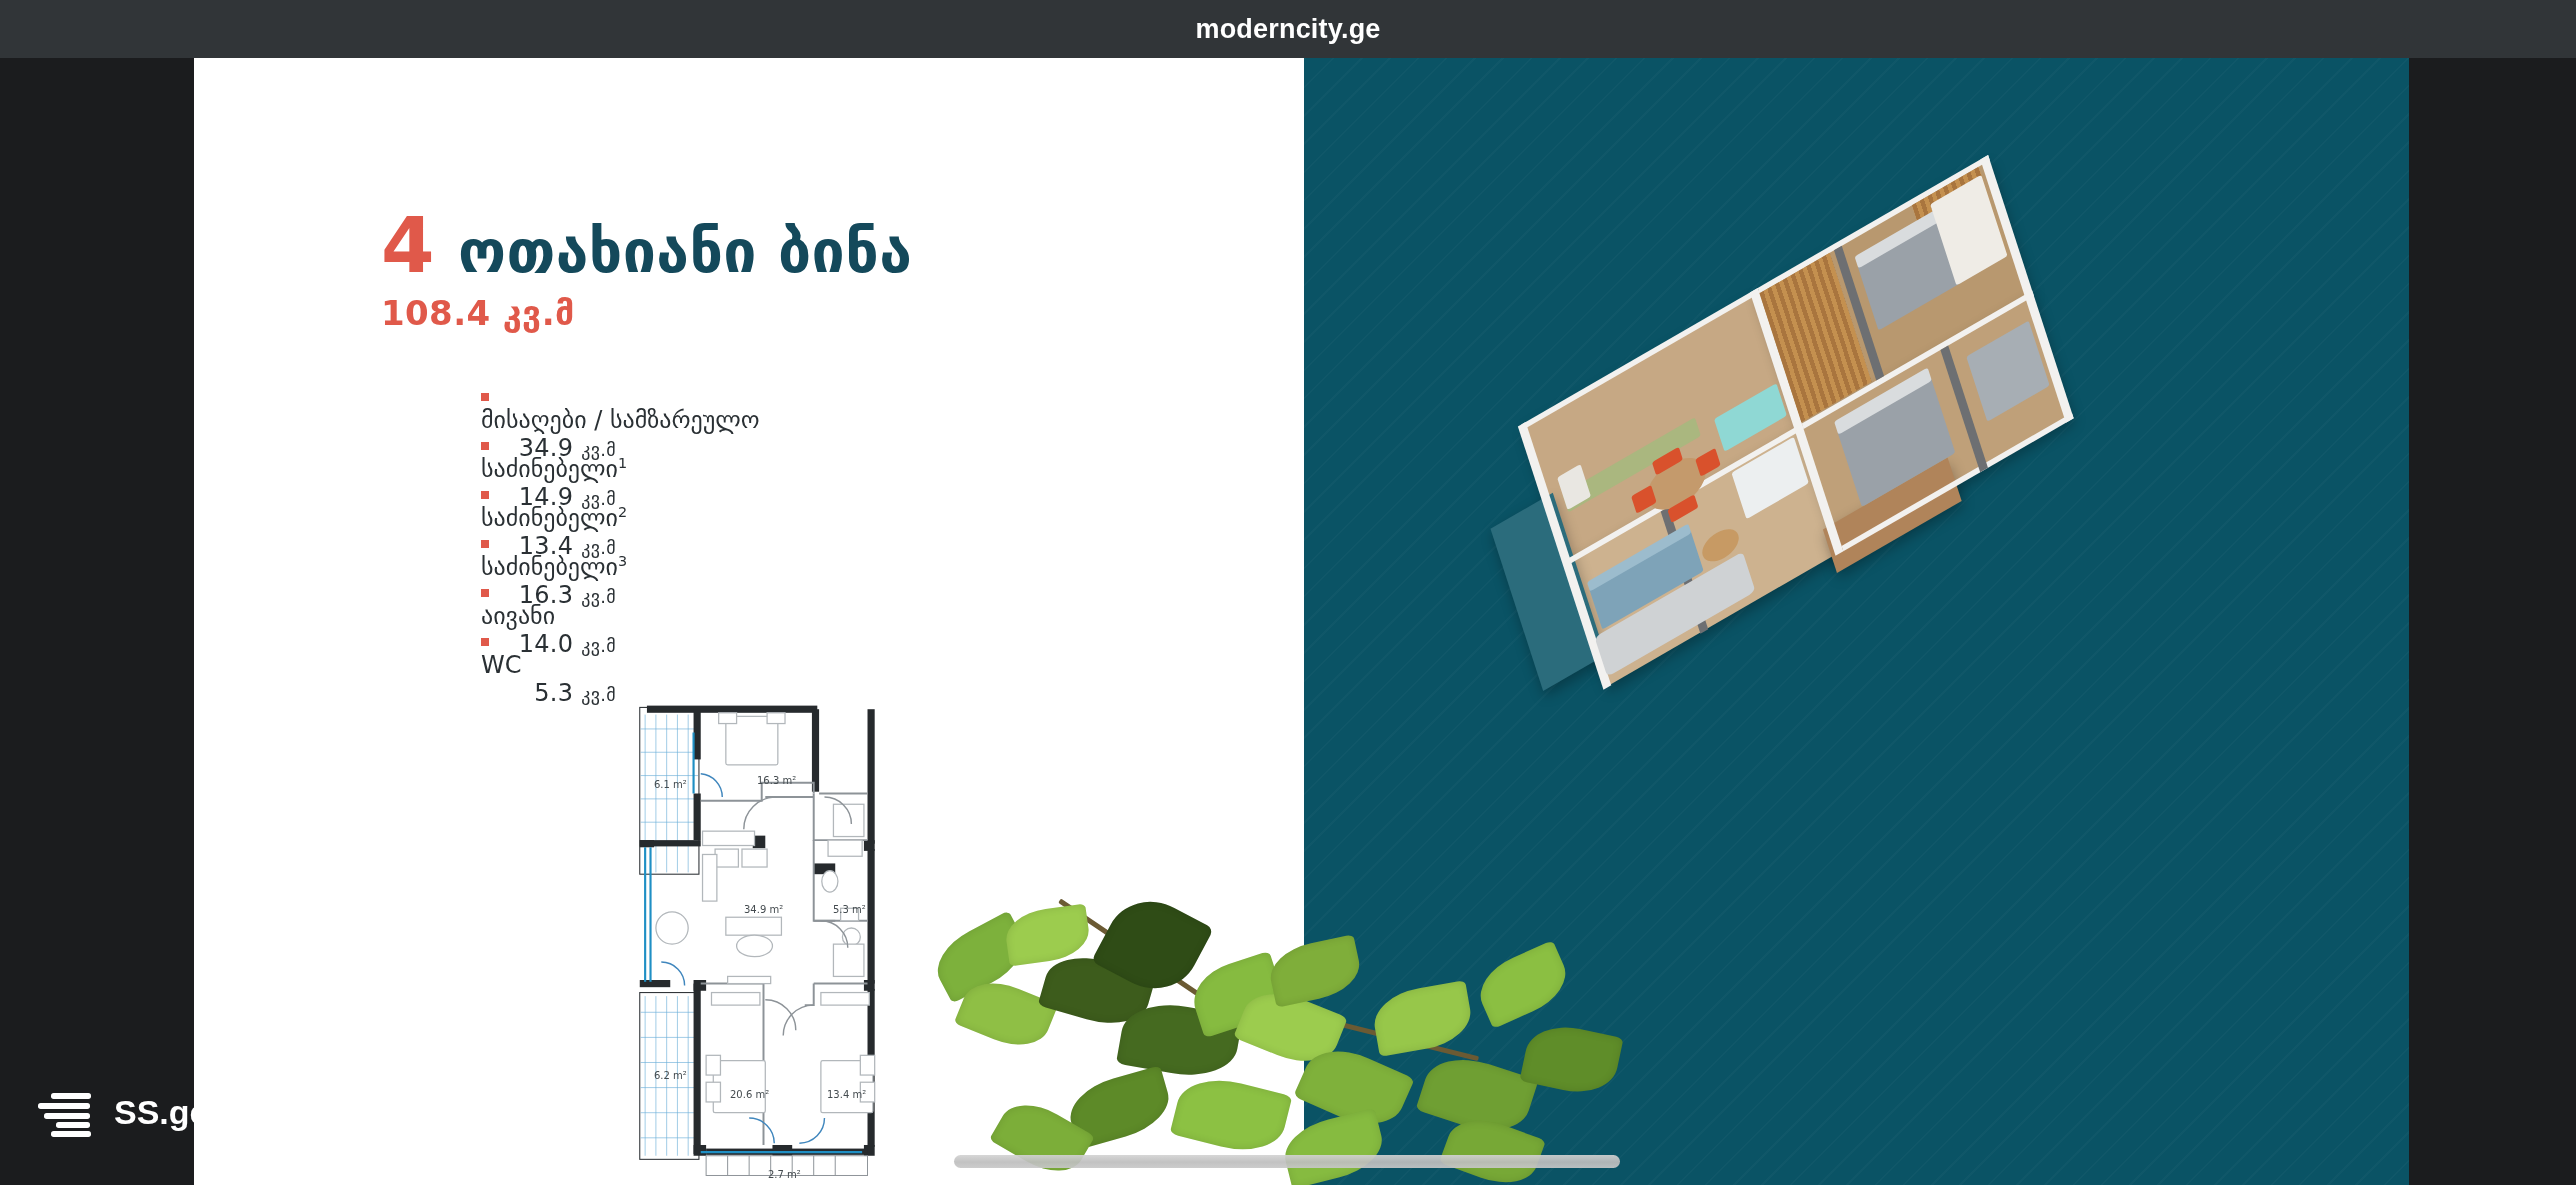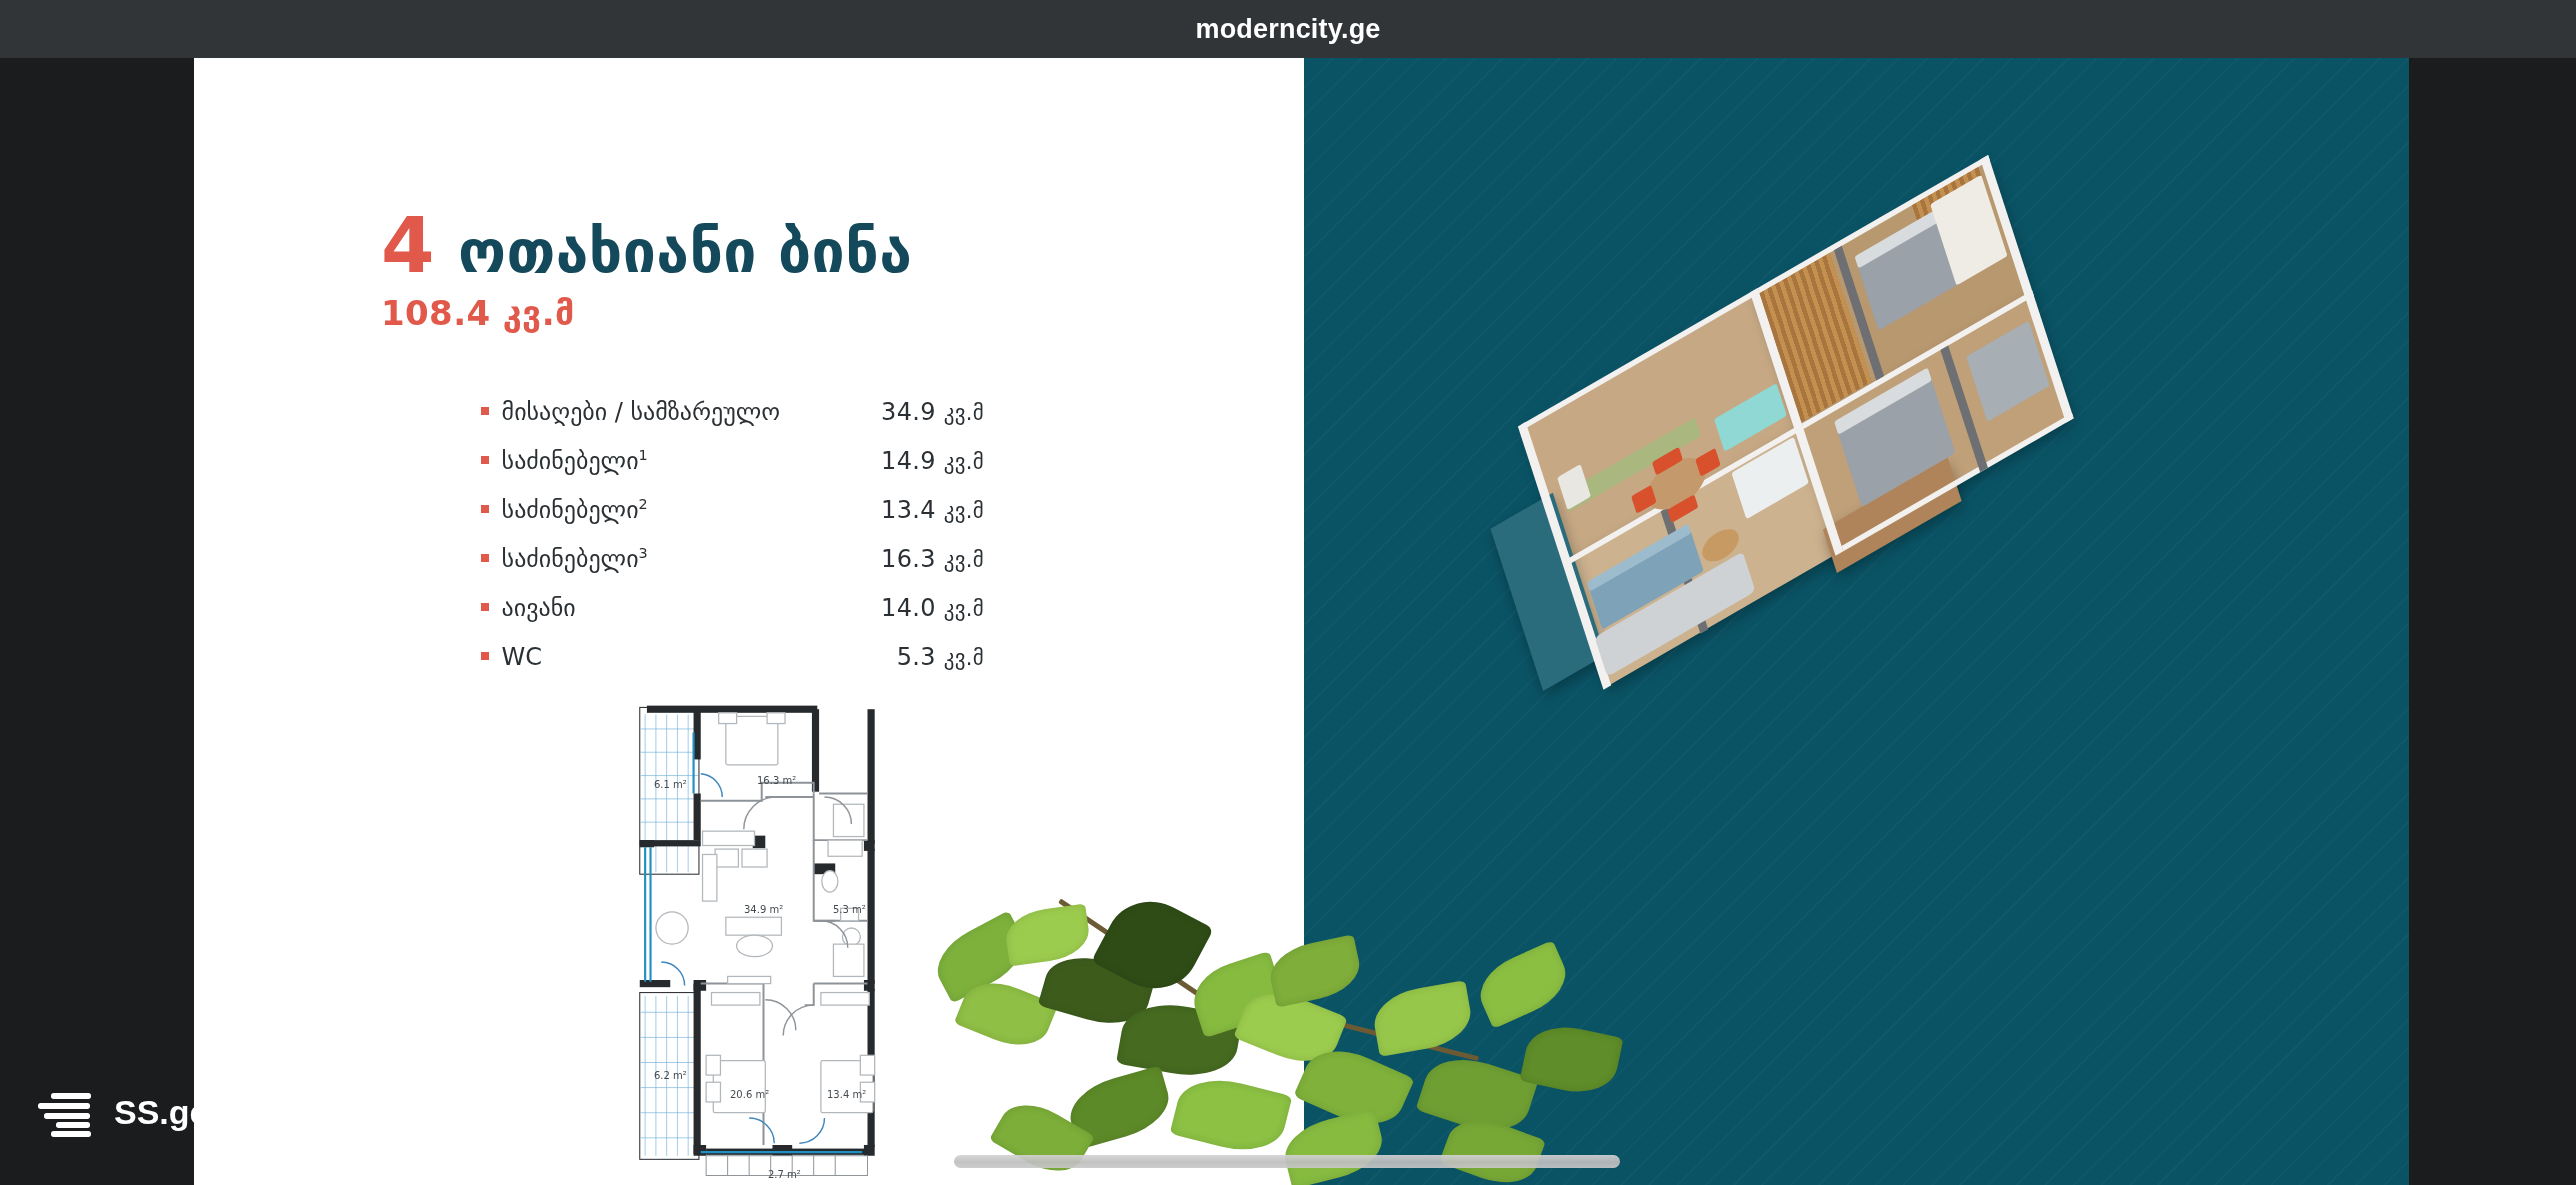--- a/index.html
+++ b/index.html
@@ -55,33 +55,33 @@
   }
   .headline-sub {
     color: #e0594a; font-size: 34px; font-weight: 800; margin-top: 10.8px;
     font-family: "DejaVu Sans", sans-serif; letter-spacing: 0.4px;
   }
 
   
   .roomlist { position: absolute; left: 481px; top: 340px; width: 503px; }
   .room-row {
     display: flex; align-items: baseline; height: 49px;
-    font-size: 24px; color: #2a3034; font-family: "DejaVu Sans", sans-serif;
+    font-size: 24px; color: #2a3034; font-family: "DejaVu Sans", sans-serif; flex-direction: column;
   }
   .room-bullet {
     width: 8px; height: 8px; background: #e0594a; flex: 0 0 auto;
     margin-right: 12.6px; position: relative; top: -5.4px;
   }
   .room-label { flex: 1 1 auto; white-space: nowrap; }
   .room-label sup { font-size: 14.4px; }
   .room-value {
     flex: 0 0 auto; text-align: right; min-width: 135px;
     letter-spacing: 0.3px;
   }
-  .room-value .unit { font-size: 21px; }
+  .room-value .unit { font-size: 18px; }
 
   
   .floorplan { position: absolute; left: 629px; top: 638px; width: 269px; height: 490px; }
   .fp-label {
     position: absolute; font-size: 10px; color: #444b4f;
     font-family: "DejaVu Sans", sans-serif; white-space: nowrap;
   }
 
   
   .render3d {

